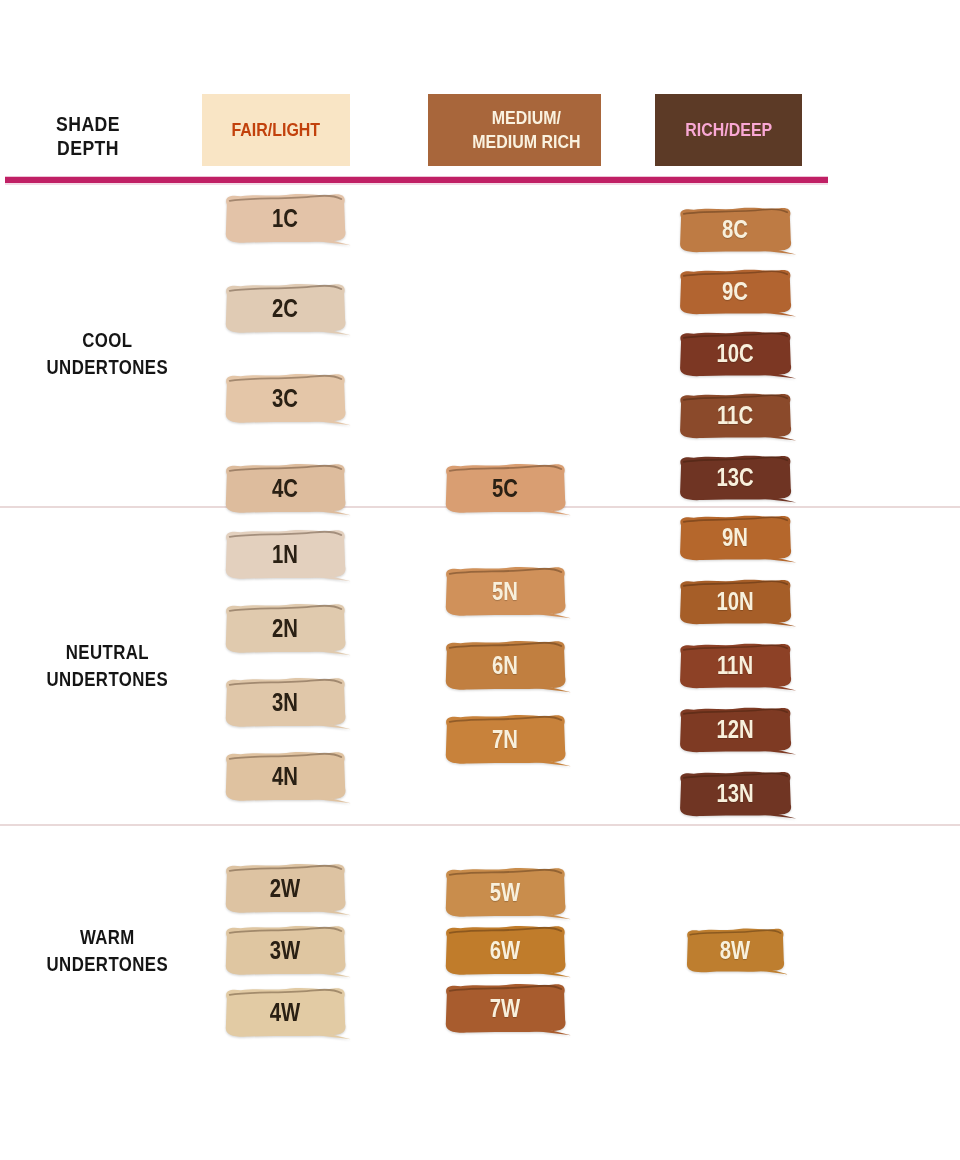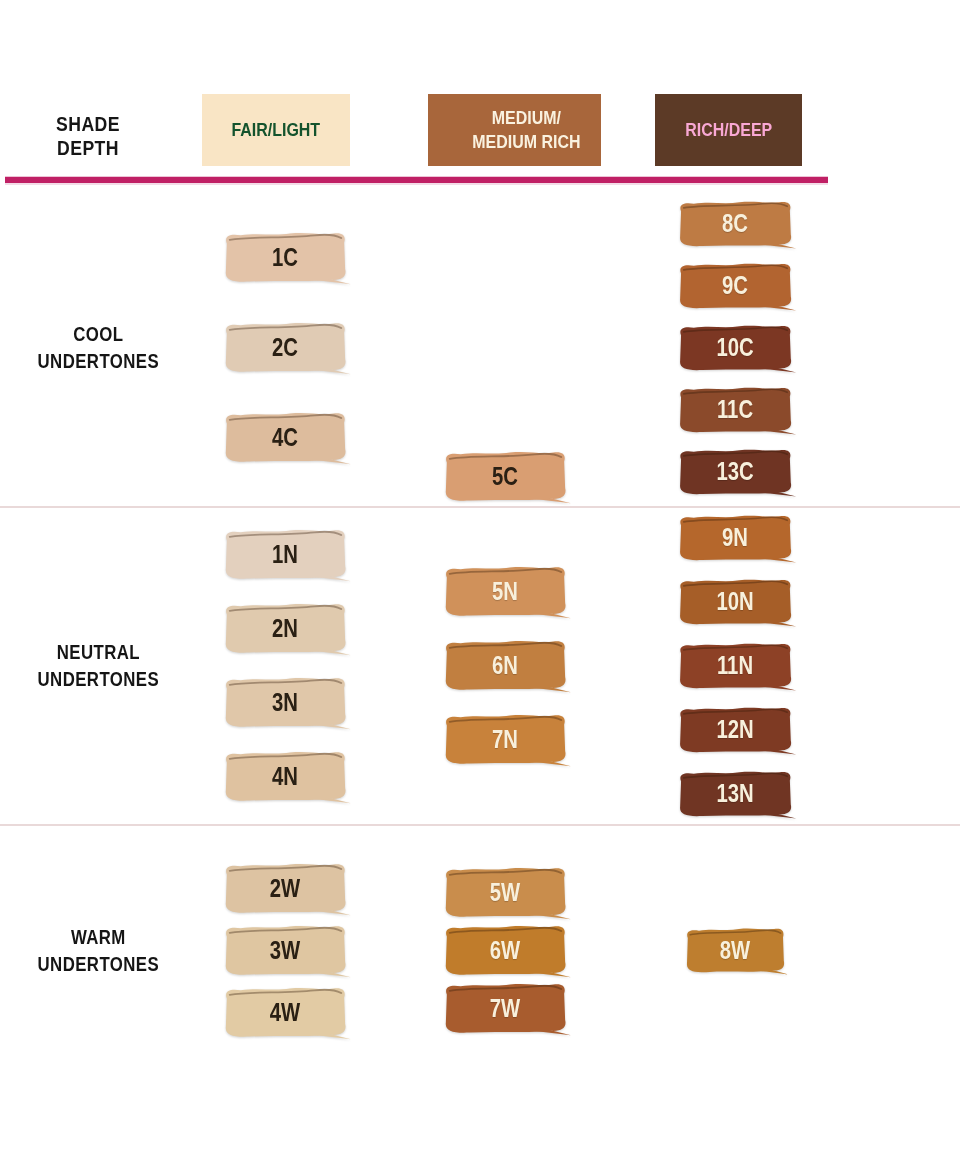--- a/index.html
+++ b/index.html
@@ -22,21 +22,21 @@
   .condensed{display:inline-block;transform:scaleX(.84);transform-origin:center;}
 
   
   :root{--section-divider:#e9d9d9;}
   .sections{position:relative;width:960px;}
   .section{display:grid;grid-template-columns:180px 210px 230px 230px;box-sizing:border-box;}
   .section-cool{height:318px;}
   .section-neutral{height:318px;}
   .section-warm{height:250px;}
   .section:not(:last-child){border-bottom:2px solid var(--section-divider);}
-  .section-label-cell{display:flex;align-items:center;justify-content:center;padding-left:16px;}
+  .section-label-cell{display:flex;align-items:center;justify-content:flex-end;padding-left:16px;}
   .section-label{font-size:20px;font-weight:bold;color:#151515;text-align:center;line-height:1.35;
                  white-space:pre-line;transform:scaleX(.84);transform-origin:center;letter-spacing:.5px;}
   .swatch-col{display:flex;flex-direction:column;align-items:center;justify-content:center;}
 
   
   .swatch{position:relative;width:138px;height:58px;flex:0 0 auto;}
   .col-deep .swatch{width:128px;height:53px;}
   .swatch svg{position:absolute;inset:0;width:100%;height:100%;
               filter:drop-shadow(0 1px 1px rgba(0,0,0,.18));}
   .swatch-label{position:absolute;inset:0;display:flex;align-items:center;justify-content:center;
@@ -46,21 +46,21 @@
   .label-light{color:#f8f0dc;text-shadow:0 1px 1px rgba(0,0,0,.2);}
 </style>
 </head>
 <body>
 
 <div class="page">
 
   <div class="header">
     <div class="hdr-label">SHADE DEPTH</div>
 
-    <div class="col-hdr fair" style="background: rgb(249, 229, 197); color: #14532d;">
+    <div class="col-hdr fair" style="background: rgb(249, 229, 197); color: #c2410c;">
       <span class="condensed">FAIR/LIGHT</span>
     </div>
 
     <div class="col-hdr medium" style="background: rgb(168, 102, 59); color: rgb(250, 242, 224);">
       <span class="condensed">MEDIUM/
 MEDIUM RICH</span>
     </div>
 
     <div class="col-hdr deep" style="background: rgb(92, 58, 38); color: #f9a8d4;">
       <span class="condensed">RICH/DEEP</span>
@@ -89,20 +89,29 @@
   <div class="swatch">
     <svg viewBox="0 0 140 64" preserveAspectRatio="none">
       <path class="fill" d="M98,56 L137,61 L104,52 Z" fill="#E0CBB4"></path>
       <path class="fill" d="M11,16 C8,8 14,5 25,7 C43,4 59,8 75,5 C93,3 105,7 119,5 C129,3.5 132,8 130,15
                L131,44 C133,53 127,57 116,56 C92,59 64,56 34,58 C17,59 9,56 10,47 Z" fill="#E0CBB4"></path>
       <path d="M14,12 C35,8 70,10.5 100,7 C112,5.5 122,7 127,10" fill="none" stroke="rgba(45,22,6,.35)" stroke-width="2" stroke-linecap="round"></path>
     </svg>
     <span class="swatch-label label-dark">2C</span>
   </div>
 
+  <div class="swatch">
+    <svg viewBox="0 0 140 64" preserveAspectRatio="none">
+      <path class="fill" d="M98,56 L137,61 L104,52 Z" fill="#E4C6A8"></path>
+      <path class="fill" d="M11,16 C8,8 14,5 25,7 C43,4 59,8 75,5 C93,3 105,7 119,5 C129,3.5 132,8 130,15
+               L131,44 C133,53 127,57 116,56 C92,59 64,56 34,58 C17,59 9,56 10,47 Z" fill="#E4C6A8"></path>
+      <path d="M14,12 C35,8 70,10.5 100,7 C112,5.5 122,7 127,10" fill="none" stroke="rgba(45,22,6,.35)" stroke-width="2" stroke-linecap="round"></path>
+    </svg>
+    <span class="swatch-label label-dark">3C</span>
+  </div>
 
   <div class="swatch">
     <svg viewBox="0 0 140 64" preserveAspectRatio="none">
       <path class="fill" d="M98,56 L137,61 L104,52 Z" fill="#DDBC9D"></path>
       <path class="fill" d="M11,16 C8,8 14,5 25,7 C43,4 59,8 75,5 C93,3 105,7 119,5 C129,3.5 132,8 130,15
                L131,44 C133,53 127,57 116,56 C92,59 64,56 34,58 C17,59 9,56 10,47 Z" fill="#DDBC9D"></path>
       <path d="M14,12 C35,8 70,10.5 100,7 C112,5.5 122,7 127,10" fill="none" stroke="rgba(45,22,6,.35)" stroke-width="2" stroke-linecap="round"></path>
     </svg>
     <span class="swatch-label label-dark">4C</span>
   </div>

